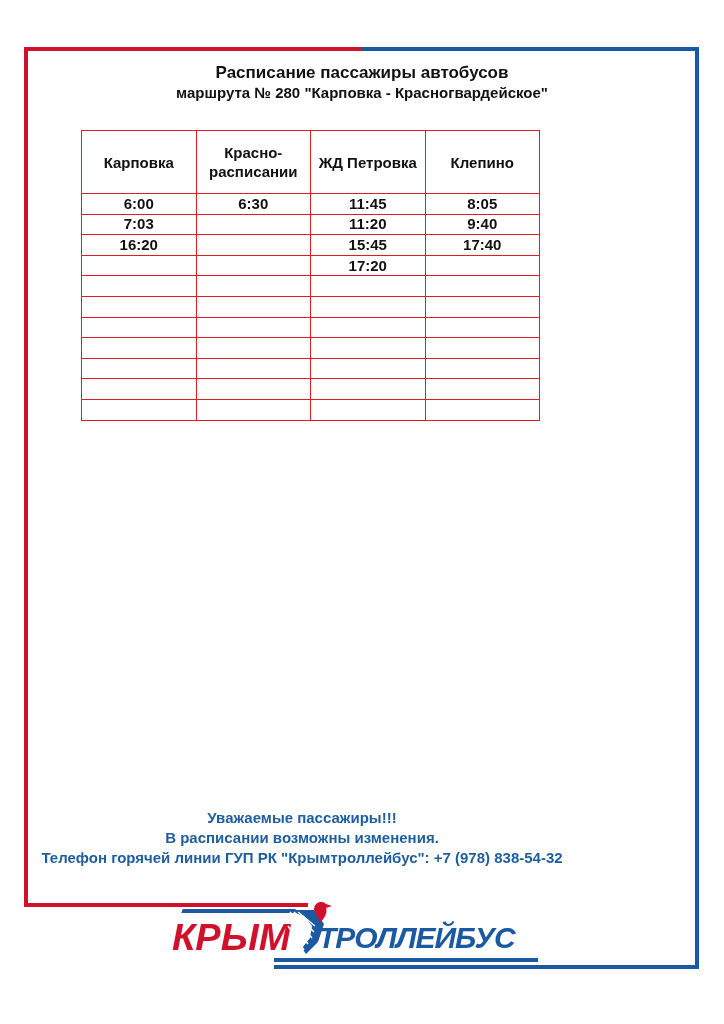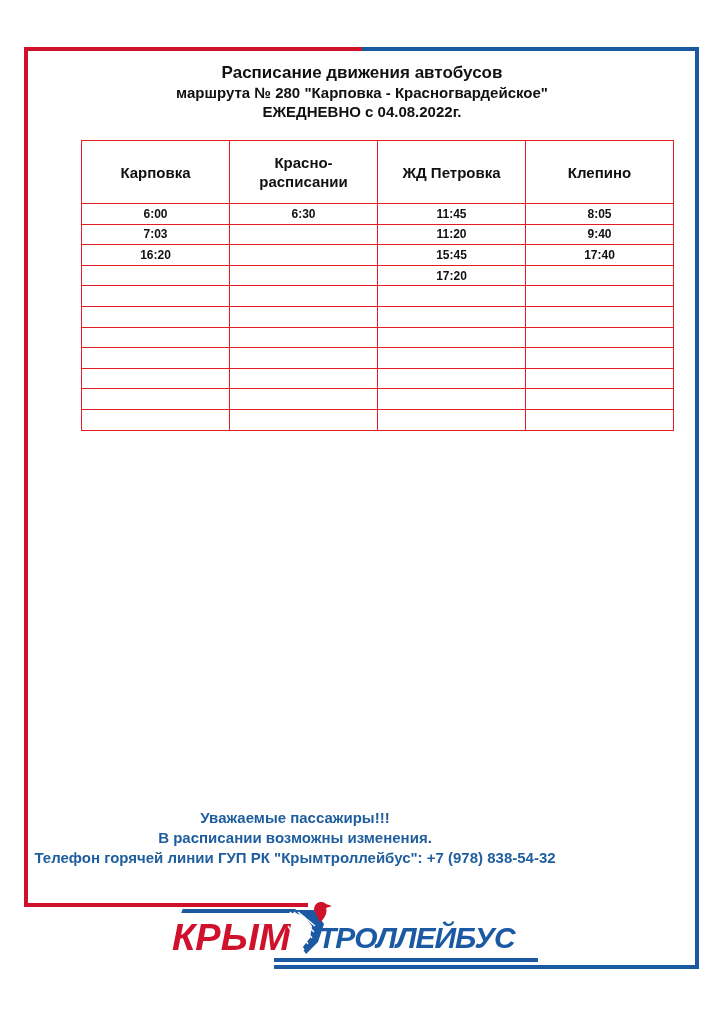--- a/index.html
+++ b/index.html
@@ -11,49 +11,48 @@
   .frame-red-left { left: 24px; top: 47px; width: 4px; height: 860px; background: #d0112b; }
   .frame-red-bottom { left: 24px; top: 903px; width: 284px; height: 4px; background: #d0112b; }
   .frame-blue-right { left: 695px; top: 47px; width: 4px; height: 922px; background: #1b5aa3; }
   .frame-blue-bottom { left: 274px; top: 965px; width: 425px; height: 4px; background: #1b5aa3; }
 
   .title-block { left: 0; top: 62px; width: 724px; text-align: center; color: #111; font-weight: bold; }
   .title-1 { font-size: 17px; line-height: 21px; }
   .title-2 { font-size: 15px; line-height: 19px; }
   .title-3 { font-size: 15px; line-height: 19px; }
 
-  table.sched { position: absolute; left: 81px; top: 140px; width: 593px; border-collapse: collapse; table-layout: fixed; }
+  table.sched { position: absolute; left: 81px; top: 130px; width: 459px; border-collapse: collapse; table-layout: fixed; }
   table.sched td, table.sched th { border: 1.5px solid #e31b23; padding: 0; text-align: center; font-weight: bold; color: #111; }
   table.sched th { height: 62px; font-size: 15px; line-height: 19px; font-weight: bold; }
-  table.sched td { height: 19.6px; font-size: 12px; line-height: 18px; }
+  table.sched td { height: 19.6px; font-size: 15px; line-height: 18px; }
 
-  .notice { left: 4px; top: 808px; width: 582px; text-align: center; color: #1f5e9e; font-weight: bold; font-size: 15px; line-height: 20px; }
+  .notice { left: 11px; top: 808px; width: 582px; text-align: center; color: #1f5e9e; font-weight: bold; font-size: 15px; line-height: 20px; }
   .notice div { margin-bottom: 0px; }
 
   
   .logo-stripe-top-left { left: 182px; top: 909px; width: 113px; height: 4px; background: #1b5aa3; transform: skewX(-20deg); }
   .logo-word-left { left: 172px; top: 916px; font-size: 38px; font-weight: bold; font-style: italic; color: #d0112b; letter-spacing: 0px; line-height: 44px; transform: scaleY(0.95); }
   .logo-word-right { left: 318px; top: 916px; font-size: 30px; font-weight: bold; font-style: italic; color: #1b5aa3; line-height: 44px; letter-spacing: -1px; }
   .logo-stripe-under { left: 274px; top: 958px; width: 264px; height: 4px; background: #1b5aa3; }
   .emblem { left: 284px; top: 898px; width: 50px; height: 60px; }
 </style>
 </head>
 <body>
 
 <div class="abs frame-red-top"></div>
 <div class="abs frame-blue-top"></div>
 <div class="abs frame-red-left"></div>
 <div class="abs frame-red-bottom"></div>
 <div class="abs frame-blue-right"></div>
 <div class="abs frame-blue-bottom"></div>
 
 <div class="abs title-block">
-  <div class="title-1">Расписание движения автобусов</div>
+  <div class="title-1">Расписание пассажиры автобусов</div>
   <div class="title-2">маршрута № 280 "Карповка - Красногвардейское"</div>
-  <div class="title-3">ЕЖЕДНЕВНО с 04.08.2022г.</div>
 </div>
 
 <table class="sched">
   <colgroup>
       <col>
       <col>
       <col>
       <col>
     </colgroup>
   <thead>

